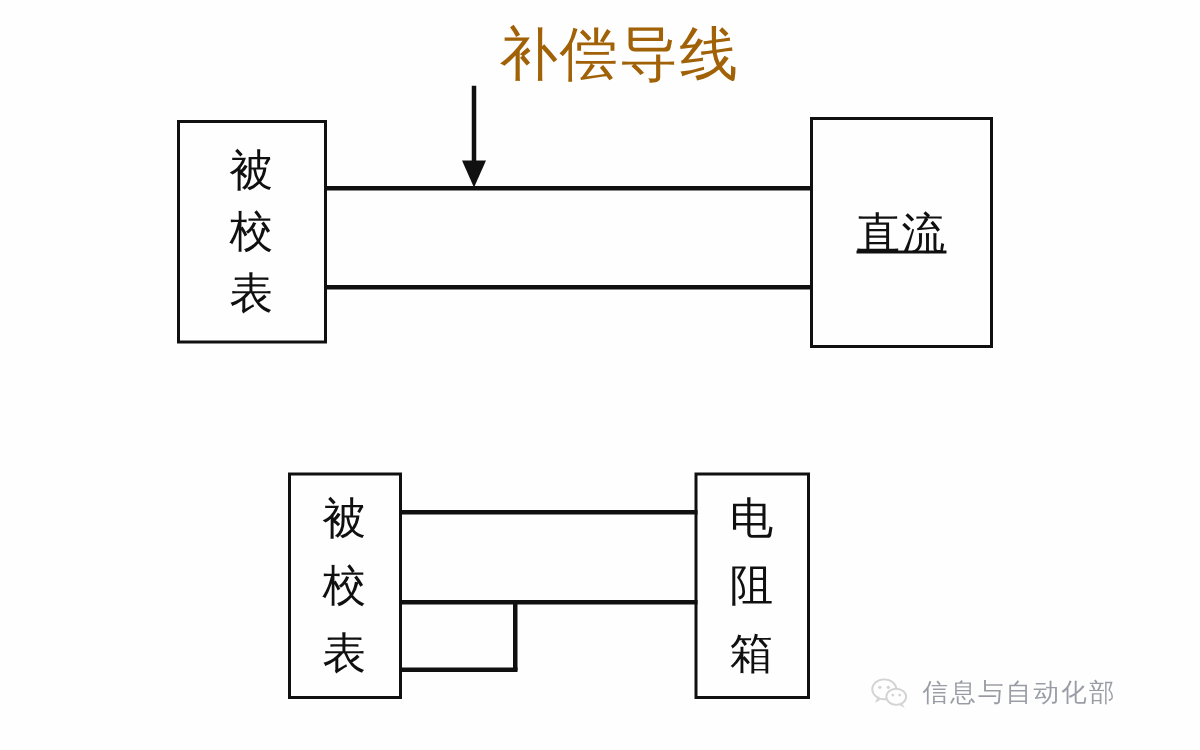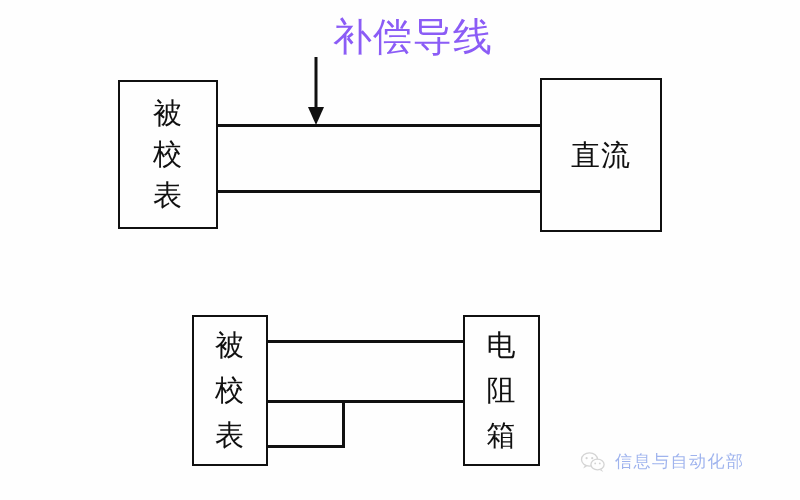--- a/index.html
+++ b/index.html
@@ -46,21 +46,21 @@
   }
   #box-meter-top .box-line { margin: 6px 0; }
 
   #box-potentiometer {
     left: 540px;
     top: 78px;
     width: 122px;
     height: 154px;
     font-size: 29px;
   }
-  #box-potentiometer .box-line { margin: 6px 16px; }
+  #box-potentiometer .box-line { margin: 6px 16px; text-decoration: underline; }
 
   
   #box-meter-bottom {
     left: 192px;
     top: 315px;
     width: 76px;
     height: 151px;
     font-size: 29px;
   }
   #box-meter-bottom .box-line { margin: 8px 0; }
@@ -103,21 +103,21 @@
     height: 70px;
   }
 
   
   #label-compensation-wire {
     position: absolute;
     left: 333px;
     top: 16px;
     font-size: 39px;
     line-height: 1.1;
-    color: #8b5cf6;
+    color: #a16207;
     letter-spacing: 1px;
     white-space: nowrap;
     text-align: center;
   }
 
   
   #watermark {
     position: absolute;
     left: 580px;
     top: 450px;
@@ -126,21 +126,21 @@
     gap: 9px;
     opacity: 0.42;
   }
   #watermark-icon {
     width: 26px;
     height: 22px;
     flex: 0 0 auto;
   }
   #watermark-text {
     font-size: 17px;
-    color: #1d4ed8;
+    color: #0f172a;
     letter-spacing: 1.5px;
     white-space: nowrap;
   }
 </style>
 </head>
 <body>
 
 <div id="canvas">
 
   <div class="box" id="box-meter-top">

